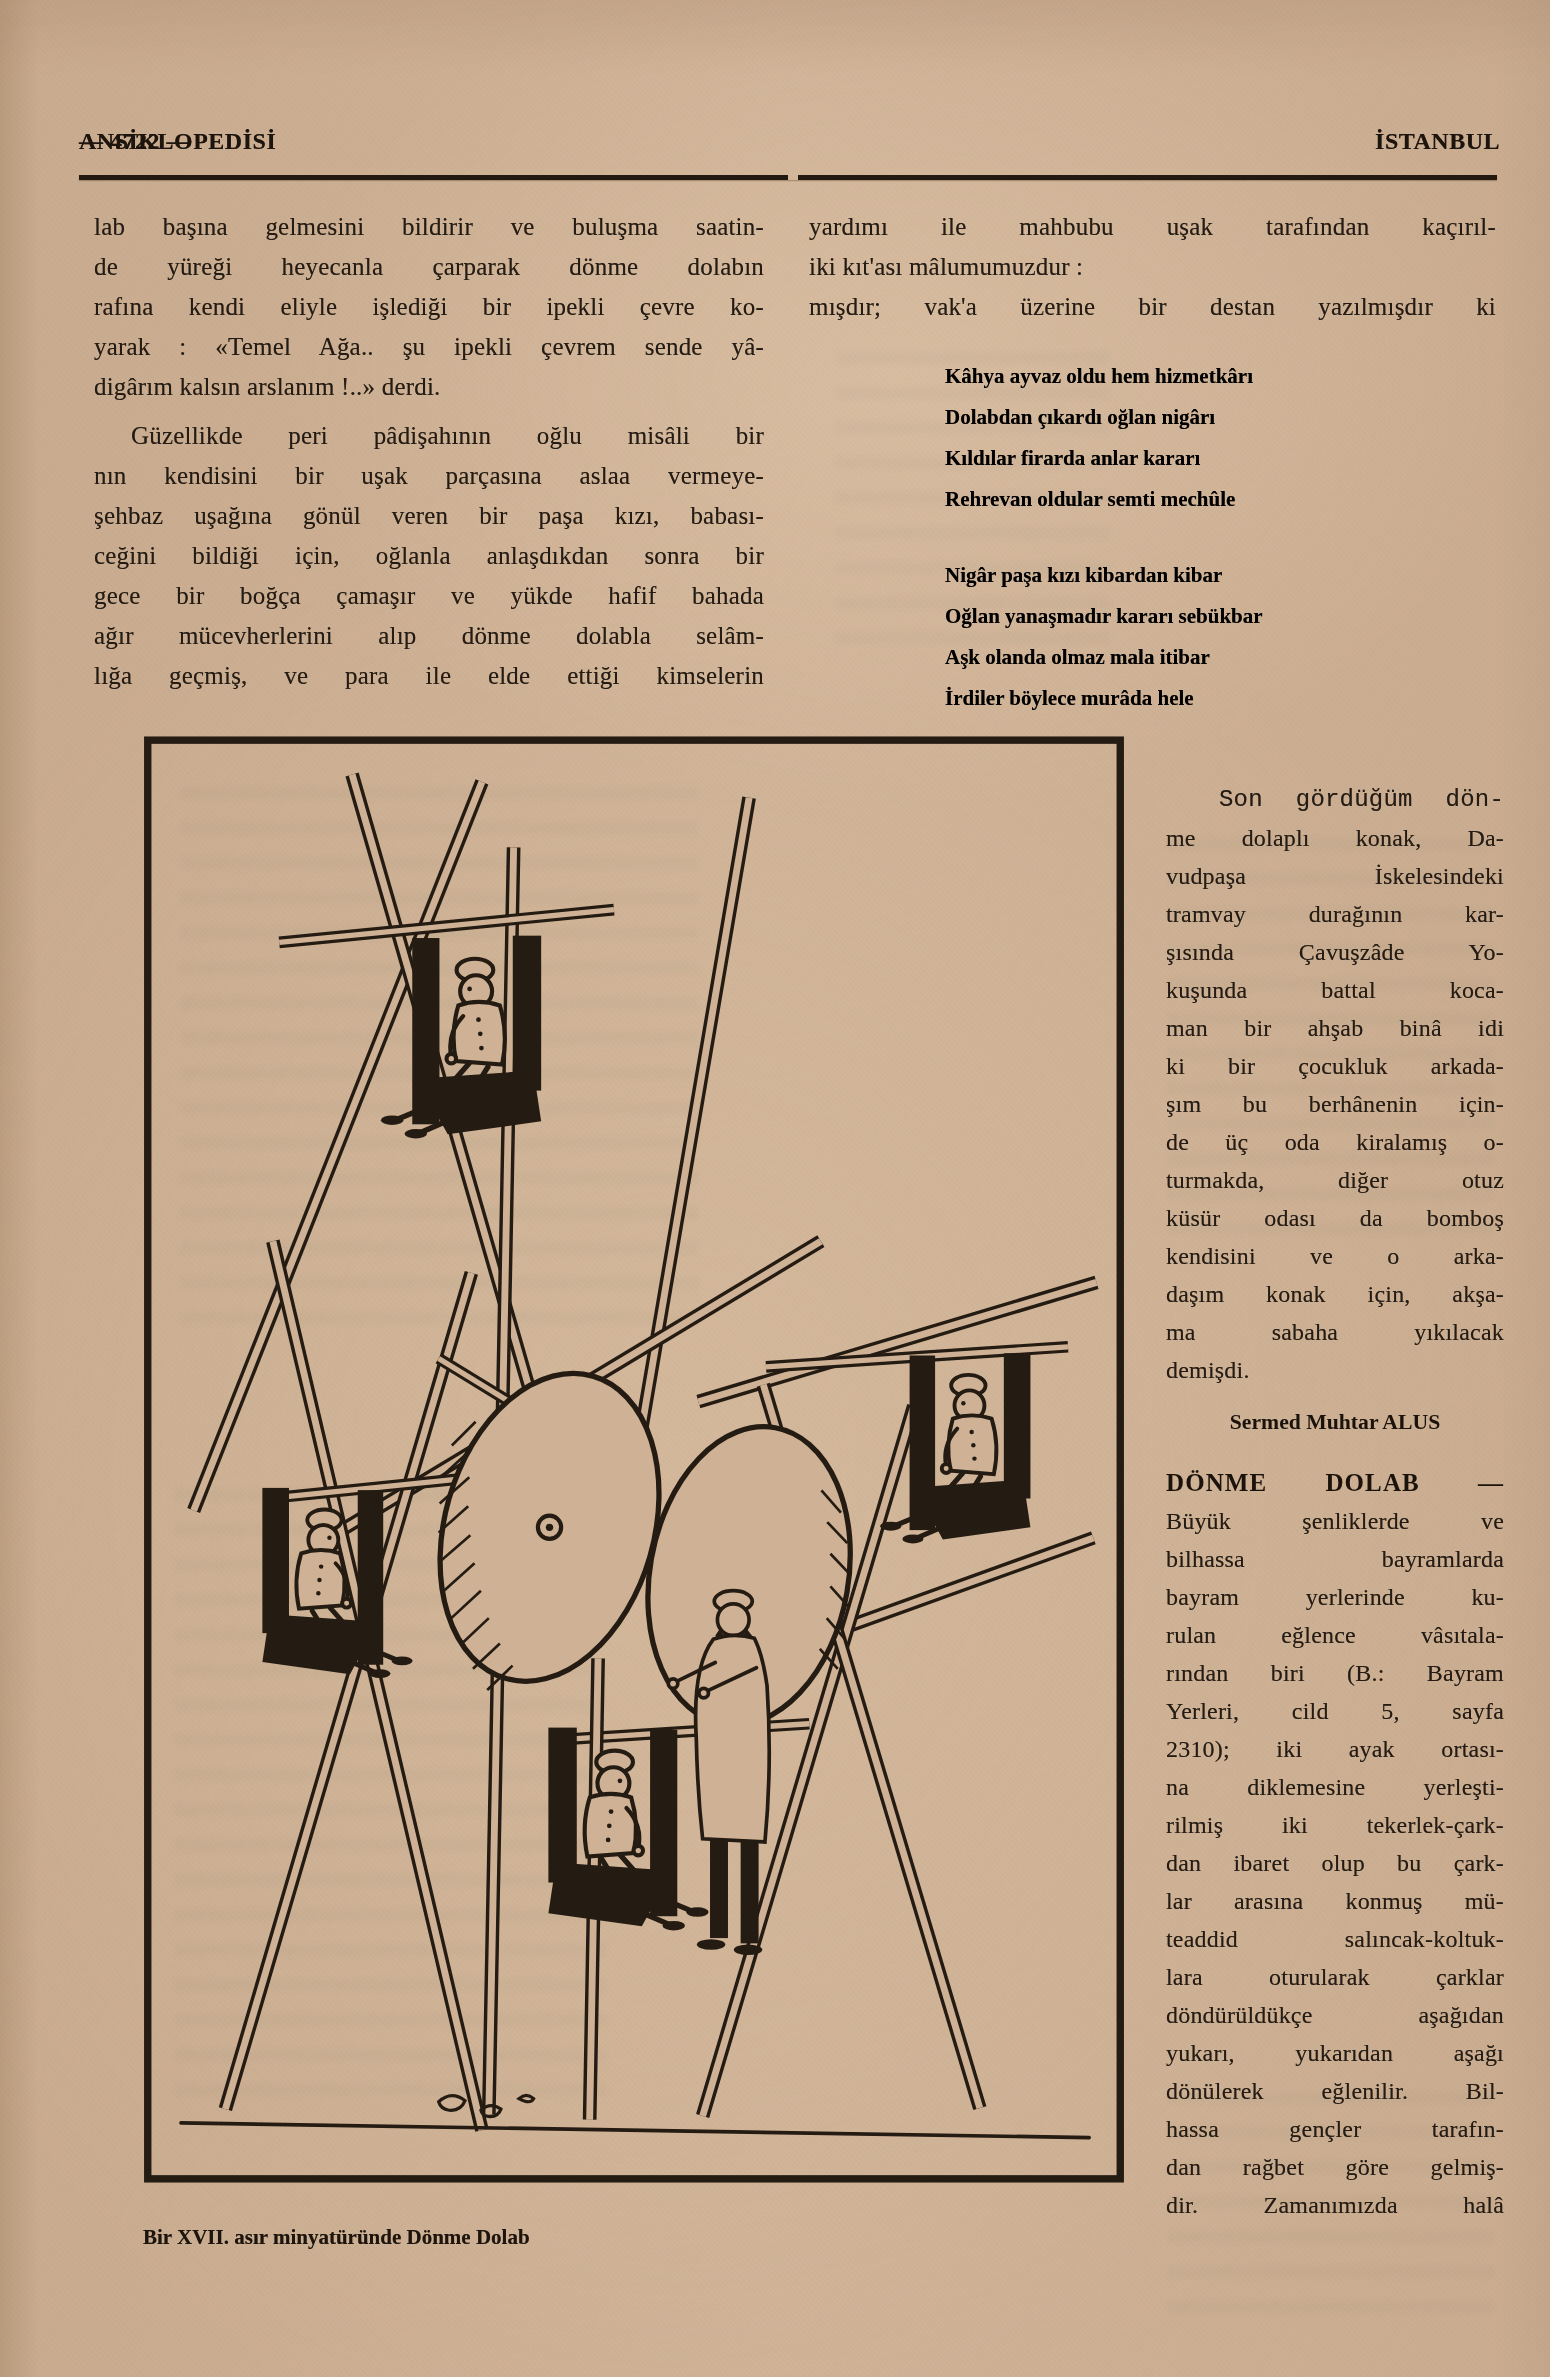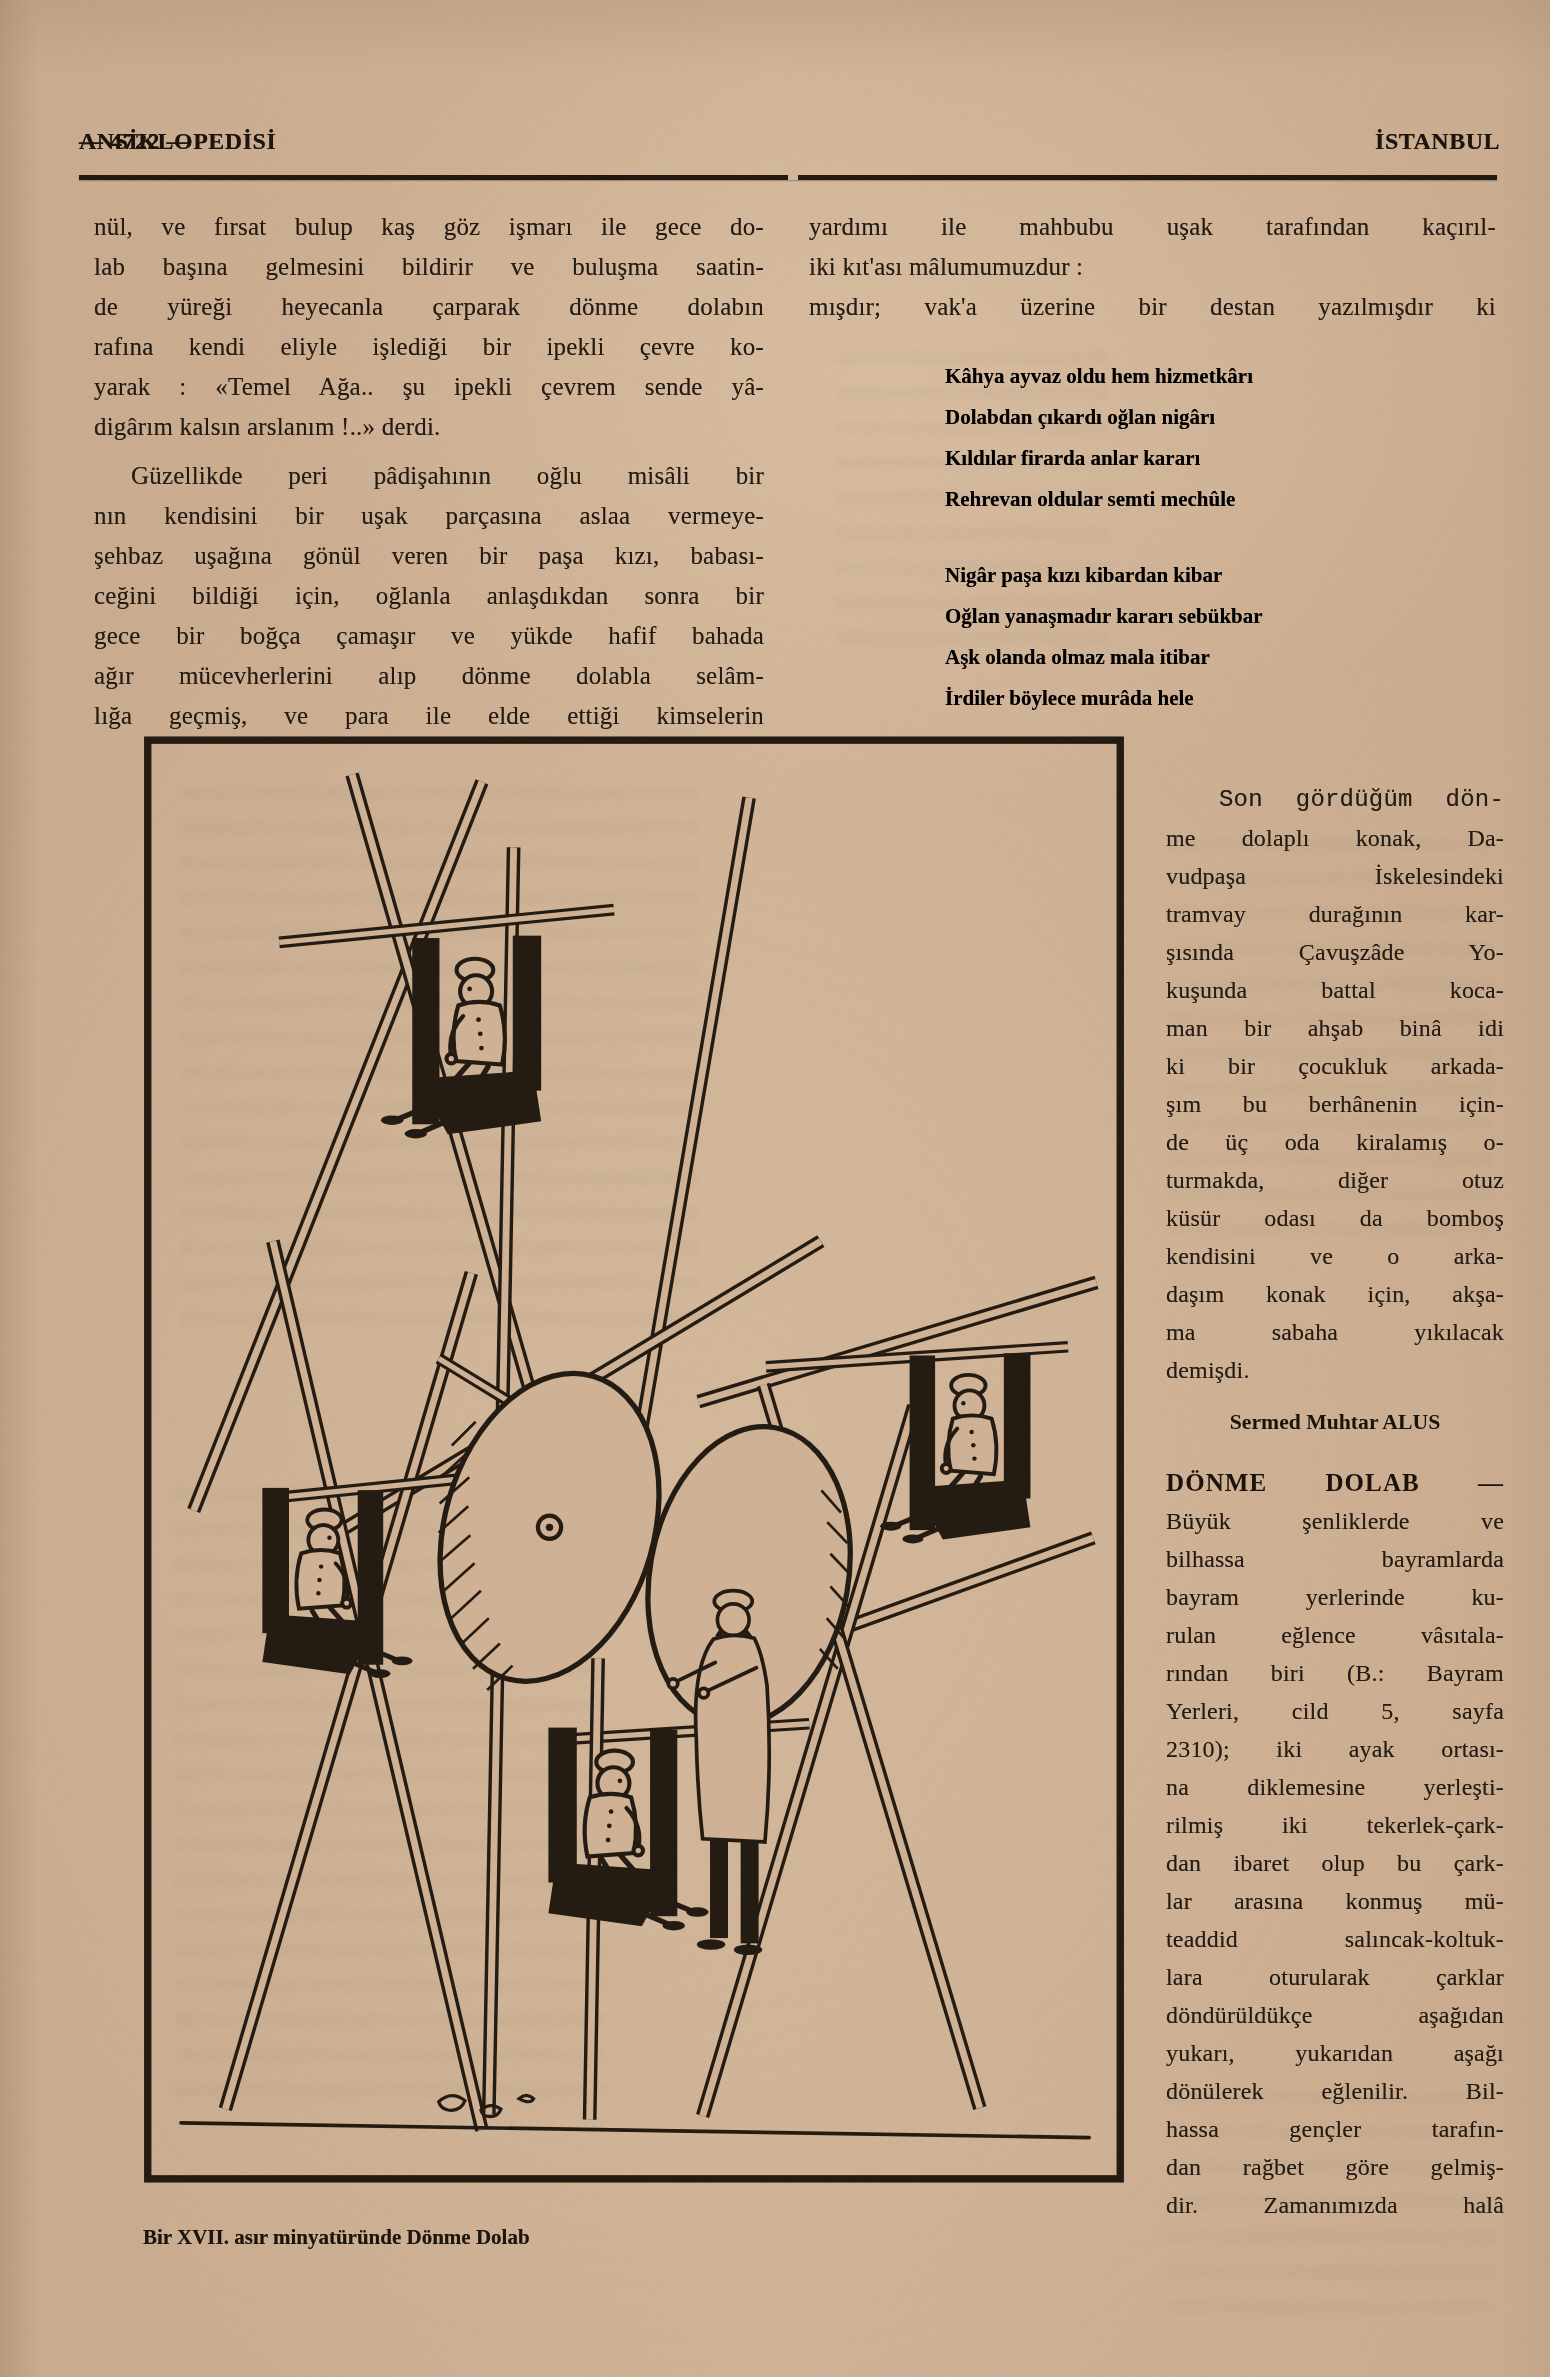--- a/index.html
+++ b/index.html
@@ -67,21 +67,20 @@
 <div class="ghost" style="left:1167px;top:824px;width:327px;height:412px;"></div>
 <div class="ghost" style="left:1167px;top:2092px;width:327px;height:222px;"></div>
 <div class="ghost" style="left:835px;top:349px;width:275px;height:296px;"></div>
 
 <div class="hdr" style="left:79px;">ANSİKLOPEDİSİ</div>
 <div class="hdr" style="left:79px;width:1437px;text-align:left;">— 4722 —</div>
 <div class="hdr" style="right:51px;">İSTANBUL</div>
 <div class="rule"></div>
 
 <div class="txt" style="left:94px;top:207px;width:670px;">
-  <div class="ln j body-ln">nül, ve fırsat bulup kaş göz işmarı ile gece do-</div>
   <div class="ln j body-ln">lab başına gelmesini bildirir ve buluşma saatin-</div>
   <div class="ln j body-ln">de yüreği heyecanla çarparak dönme dolabın</div>
   <div class="ln j body-ln">rafına kendi eliyle işlediği bir ipekli çevre ko-</div>
   <div class="ln j body-ln">yarak : «Temel Ağa.. şu ipekli çevrem sende yâ-</div>
   <div class="ln e body-ln">digârım kalsın arslanım !..» derdi.</div>
   <div class="ln j body-ln ind70" style="margin-top:8.5px;">Güzellikde peri pâdişahının oğlu misâli bir</div>
   <div class="ln j body-ln">nın kendisini bir uşak parçasına aslaa vermeye-</div>
   <div class="ln j body-ln">şehbaz uşağına gönül veren bir paşa kızı, babası-</div>
   <div class="ln j body-ln">ceğini bildiği için, oğlanla anlaşdıkdan sonra bir</div>
   <div class="ln j body-ln">gece bir boğça çamaşır ve yükde hafif bahada</div>

